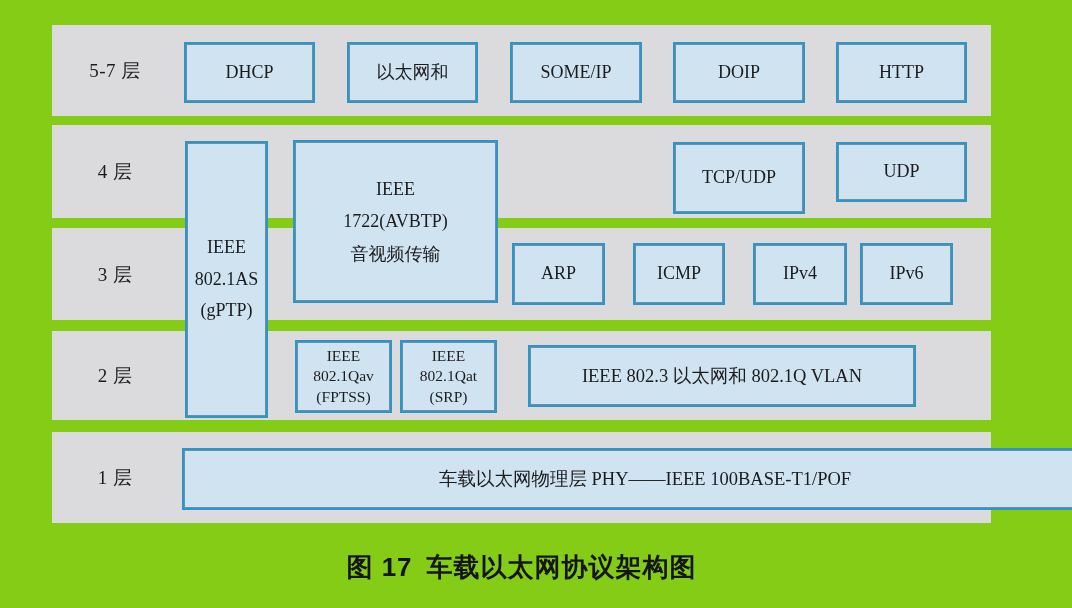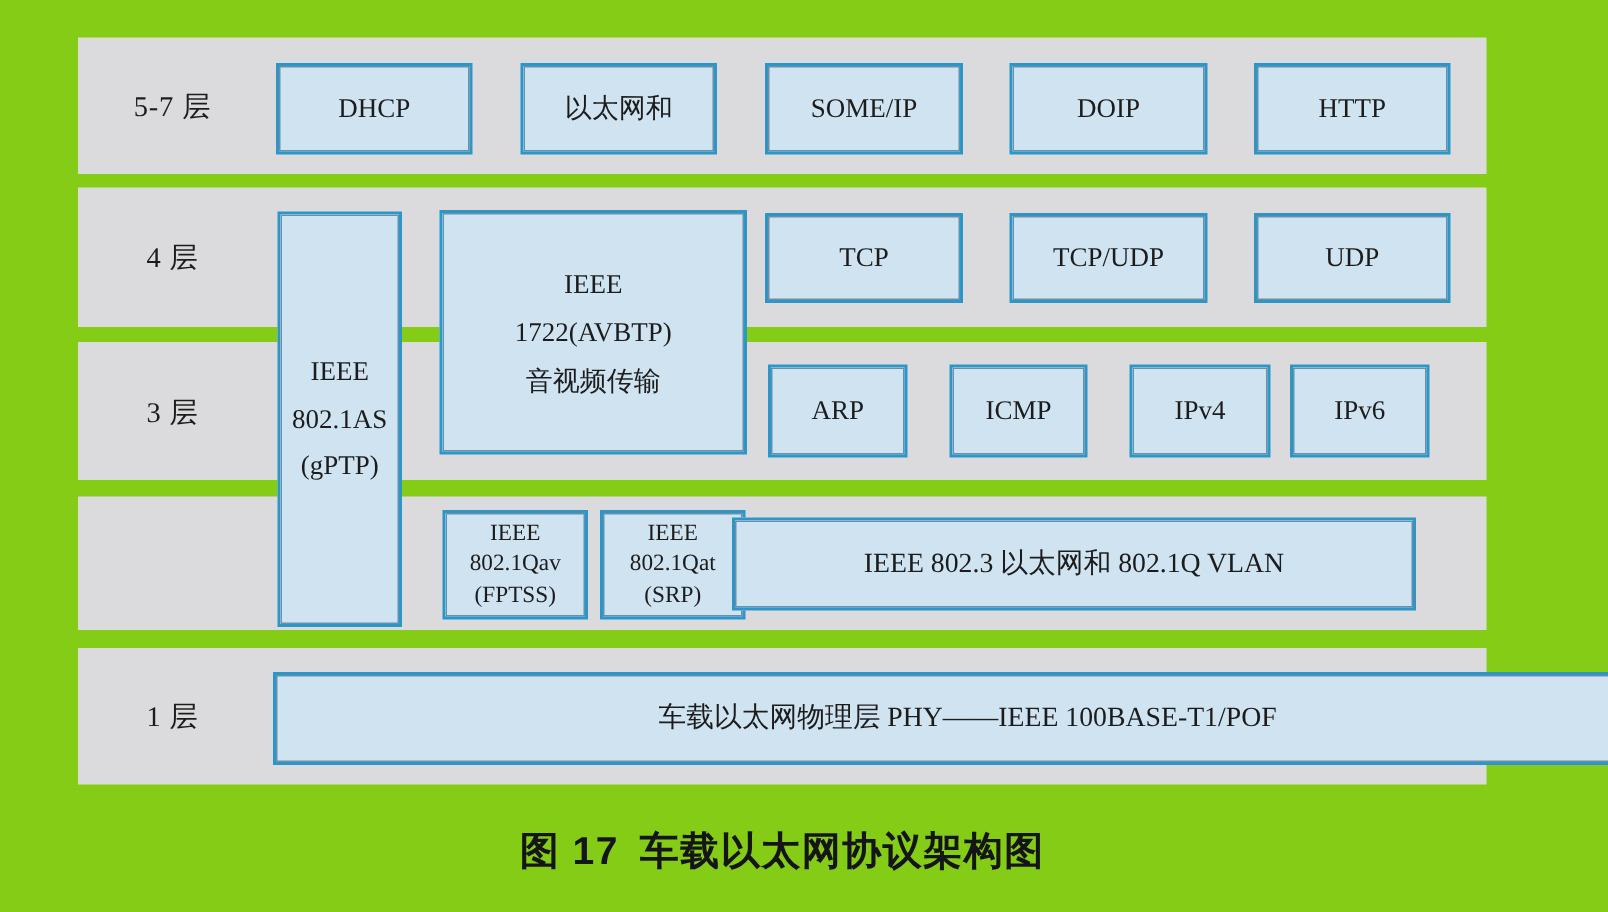--- a/index.html
+++ b/index.html
@@ -26,31 +26,31 @@
     text-align:center;font-size:18px;line-height:1.2;
   }
   
   .b-dhcp  {left:184px;top:42px;width:131px;height:61px}
   .b-sd    {left:347px;top:42px;width:131px;height:61px}
   .b-someip{left:510px;top:42px;width:132px;height:61px}
   .b-doip  {left:673px;top:42px;width:132px;height:61px}
   .b-http  {left:836px;top:42px;width:131px;height:61px}
   
   .b-tcp   {left:510px;top:142px;width:132px;height:60px}
-  .b-tcpudp{left:673px;top:142px;width:132px;height:60px}
+  .b-tcpudp{left:673px;top:142px;width:132px;height:72px}
   .b-udp   {left:836px;top:142px;width:131px;height:60px}
   
   .b-arp {left:512px;top:243px;width:93px;height:62px}
   .b-icmp{left:633px;top:243px;width:92px;height:62px}
   .b-ipv4{left:753px;top:243px;width:94px;height:62px}
   .b-ipv6{left:860px;top:243px;width:93px;height:62px}
   
   .b-qav{left:295px;top:340px;width:97px;height:73px;font-size:15.5px;line-height:1.32}
   .b-qat{left:400px;top:340px;width:97px;height:73px;font-size:15.5px;line-height:1.32}
-  .b-eth{left:488px;top:345px;width:456px;height:62px;font-size:18.5px}
+  .b-eth{left:528px;top:345px;width:388px;height:62px;font-size:18.5px}
   
   .b-phy{left:182px;top:448px;width:926px;height:62px;font-size:18.5px}
   
   .b-gptp {left:185px;top:141px;width:83px;height:277px;line-height:1.75}
   .b-avbtp{left:293px;top:140px;width:205px;height:163px;line-height:1.8}
   
   .caption{
     position:absolute;left:52px;top:550px;width:939px;text-align:center;
     font-family:"Liberation Sans","DejaVu Sans",sans-serif;font-weight:700;
     font-size:26px;color:#151515;letter-spacing:1px;
@@ -64,41 +64,39 @@
 
   <div class="band r1"></div>
   <div class="band r2"></div>
   <div class="band r3"></div>
   <div class="band r4"></div>
   <div class="band r5"></div>
 
   <div class="rowlabel rl1">5-7 层</div>
   <div class="rowlabel rl2">4 层</div>
   <div class="rowlabel rl3">3 层</div>
+  <div class="rowlabel rl4">2 层</div>
   <div class="rowlabel rl5">1 层</div>
 
   <div class="b b-dhcp">
     <span>DHCP</span>
   </div>
   <div class="b b-sd">
     <span>以太网和</span>
   </div>
   <div class="b b-someip">
     <span>SOME/IP</span>
   </div>
   <div class="b b-doip">
     <span>DOIP</span>
   </div>
   <div class="b b-http">
     <span>HTTP</span>
   </div>
 
-  <div class="b b-tcp">
-    <span>TCP</span>
-  </div>
   <div class="b b-tcpudp">
     <span>TCP/UDP</span>
   </div>
   <div class="b b-udp">
     <span>UDP</span>
   </div>
 
   <div class="b b-icmp">
     <span>ICMP</span>
   </div>

